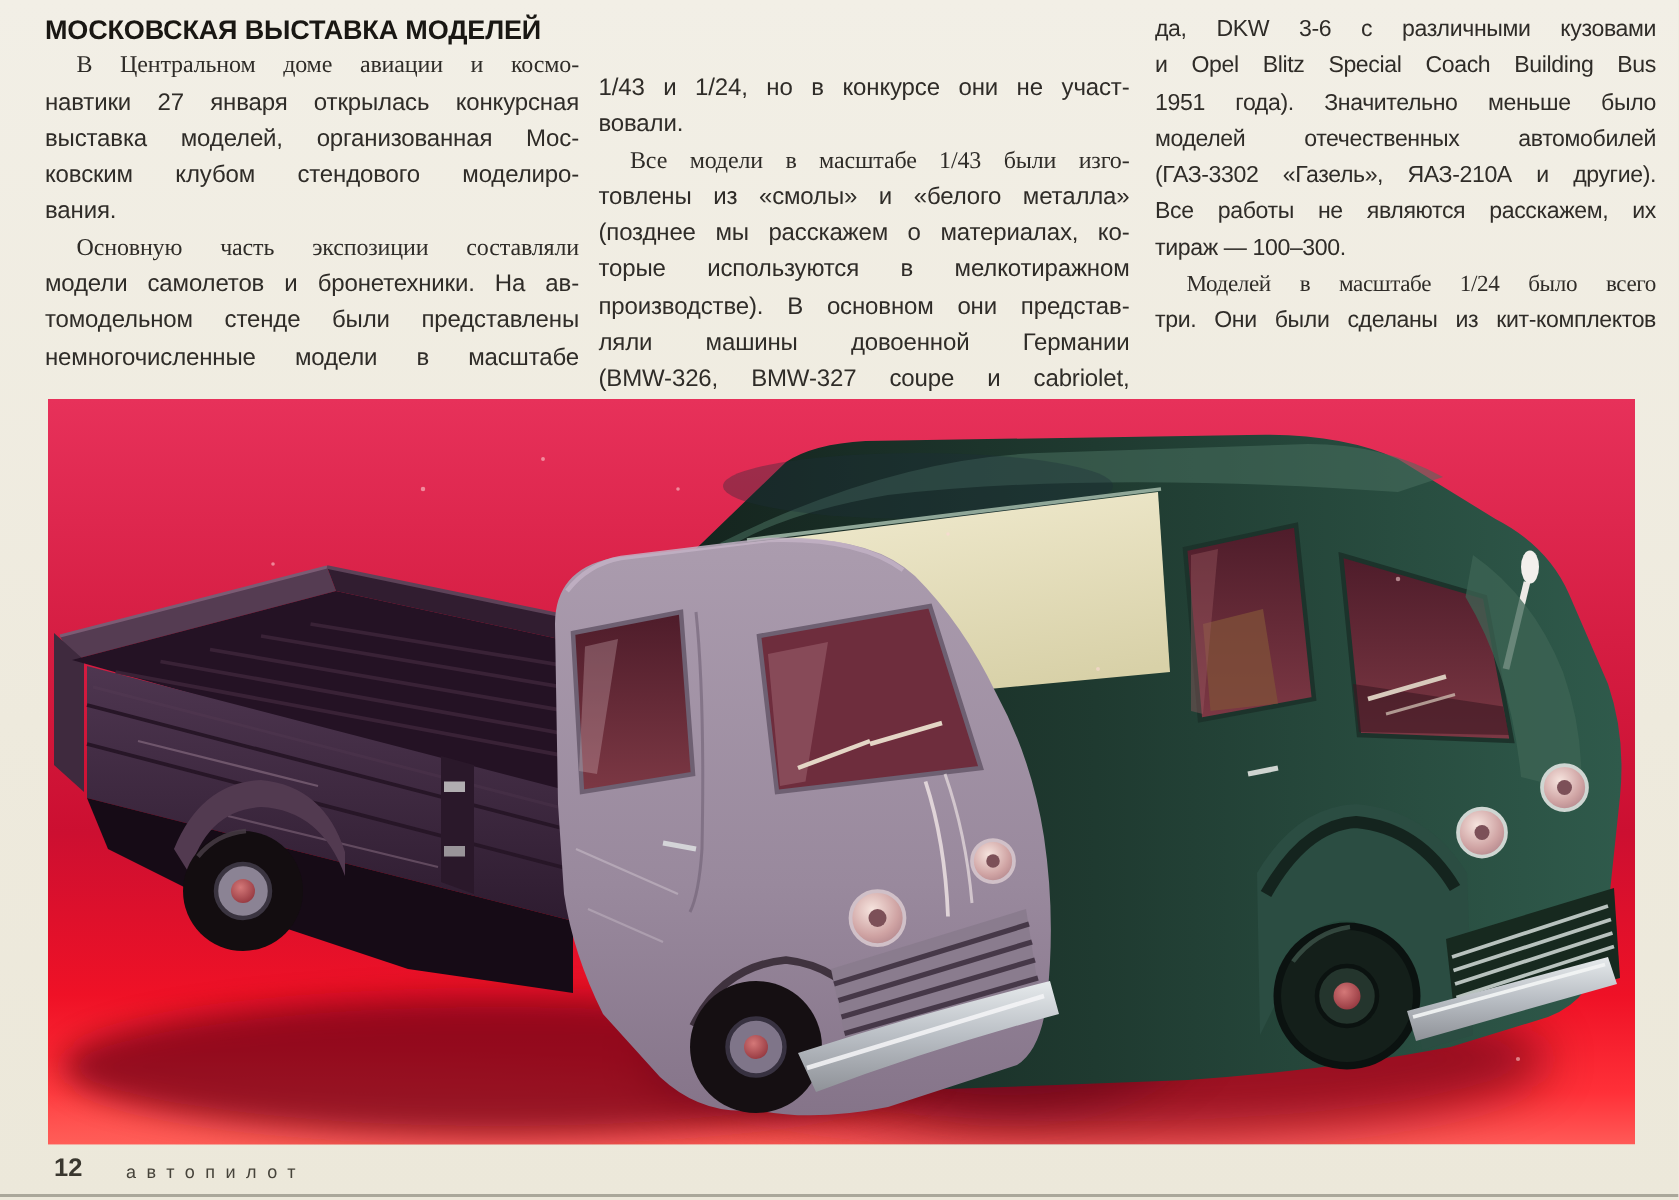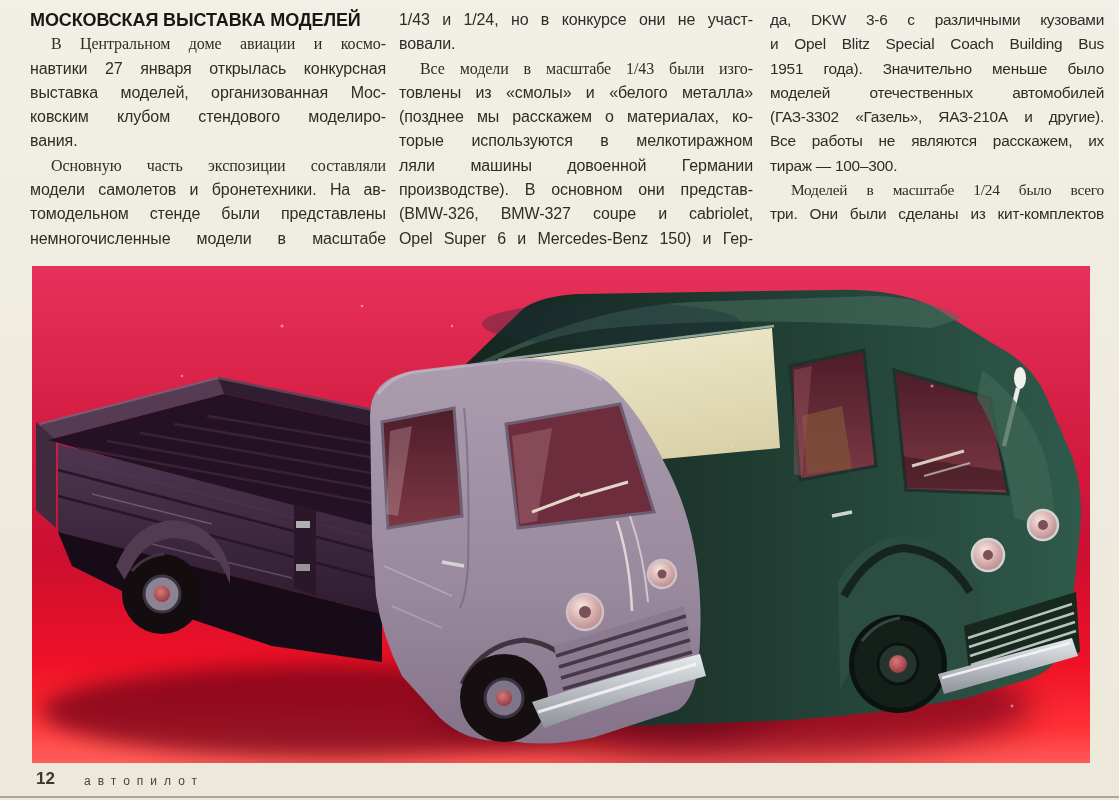--- a/index.html
+++ b/index.html
@@ -5,21 +5,21 @@
   html,body{margin:0;padding:0;}
   body{
     width:1119px;height:800px;position:relative;overflow:hidden;
     background:#efebe0;
     font-family:"Liberation Sans", sans-serif;
   }
   .page{position:absolute;inset:0;background:linear-gradient(180deg,#f2efe6 0%,#eeeadd 60%,#ece8da 100%);}
   
   .col{position:absolute;top:8px;}
   .c1{left:30px;width:356px;}
-  .c2{left:399px;width:354px;}
+  .c2{left:399px;width:354px;margin-top:39px;}
   .c3{left:770px;width:334px;}
   .line{
     height:24.3px;line-height:24.3px;font-size:16px;letter-spacing:-0.1px;
     color:#2f2c28;text-align:justify;text-align-last:justify;
     overflow:hidden;white-space:normal;
   }
   .c3 .line{font-size:15.4px;letter-spacing:-0.25px;}
   .line.end{text-align-last:left;}
   .line.indent{text-indent:21px;font-family:Liberation Serif, serif;}
   .title{
@@ -53,22 +53,22 @@
     <div class="line">немногочисленные модели в масштабе</div>
   </div>
 
   <div class="col c2">
     <div class="line">1/43 и 1/24, но в конкурсе они не участ-</div>
     <div class="line end">вовали.</div>
     <div class="line indent">Все модели в масштабе 1/43 были изго-</div>
     <div class="line">товлены из «смолы» и «белого металла»</div>
     <div class="line">(позднее мы расскажем о материалах, ко-</div>
     <div class="line">торые используются в мелкотиражном</div>
+    <div class="line">производстве). В основном они представ-</div>
     <div class="line">ляли машины довоенной Германии</div>
-    <div class="line">производстве). В основном они представ-</div>
     <div class="line">(BMW-326, BMW-327 coupe и cabriolet,</div>
     <div class="line">Opel Super 6 и Mercedes-Benz 150) и Гер-</div>
   </div>
 
   <div class="col c3">
     <div class="line">да, DKW 3-6 с различными кузовами</div>
     <div class="line">и Opel Blitz Special Coach Building Bus</div>
     <div class="line">1951 года). Значительно меньше было</div>
     <div class="line">моделей отечественных автомобилей</div>
     <div class="line">(ГАЗ-3302 «Газель», ЯАЗ-210А и другие).</div>

